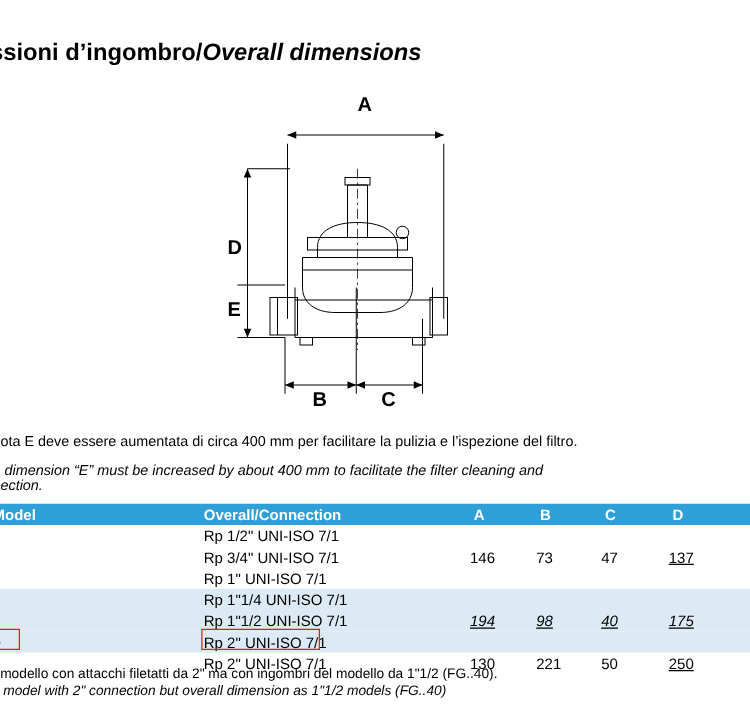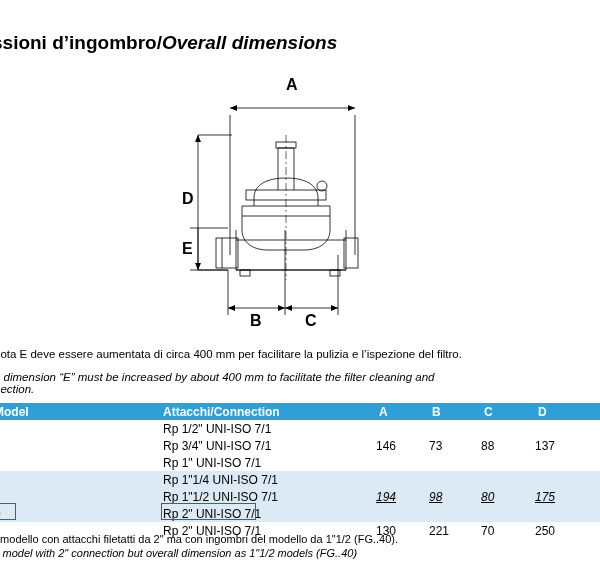--- a/index.html
+++ b/index.html
@@ -75,21 +75,21 @@
     height: 17px;
   }
   .trow.shaded { background: #dbeaf5; }
   .trow .cell { position: absolute; top: 2px; }
 
   .c-model  { left: -6px; }
   .c-conn   { left: 163px; }
   .c-a      { left: 376px; }
   .c-b      { left: 429px; }
   .c-c      { left: 481px; }
-  .c-d      { left: 535px; }
+  .c-d      { left: 535px; text-decoration: underline; }
   .thead .h-a { left: 379px; }
   .thead .h-b { left: 432px; }
   .thead .h-c { left: 484px; }
   .thead .h-d { left: 538px; }
 
   .underline { text-decoration: underline; font-style: italic; }
 
   
   .redbox {
     position: absolute;
@@ -189,42 +189,42 @@
 </div>
 
 <div class="note it">uota E deve essere aumentata di circa 400 mm per facilitare la pulizia e l’ispezione del filtro.</div>
 <div class="note en1">e dimension “E” must be increased by about 400 mm to facilitate the filter cleaning and</div>
 <div class="note en2">pection.</div>
 
 <div class="table">
 
   <div class="thead">
     <span class="cell c-model">Model</span>
-    <span class="cell c-conn">Attacchi/Connection</span>
+    <span class="cell c-conn">Overall/Connection</span>
     <span class="cell h-a">A</span>
     <span class="cell h-b">B</span>
     <span class="cell h-c">C</span>
     <span class="cell h-d">D</span>
   </div>
 
   <div class="trow">
     <span class="cell c-model"></span>
     <span class="cell c-conn">Rp 1/2" UNI-ISO 7/1</span>
     <span class="cell c-a"></span>
     <span class="cell c-b"></span>
     <span class="cell c-c"></span>
     <span class="cell c-d"></span>
   </div>
 
   <div class="trow">
     <span class="cell c-model"></span>
     <span class="cell c-conn">Rp 3/4" UNI-ISO 7/1</span>
     <span class="cell c-a">146</span>
     <span class="cell c-b">73</span>
-    <span class="cell c-c">88</span>
+    <span class="cell c-c">47</span>
     <span class="cell c-d">137</span>
   </div>
 
   <div class="trow">
     <span class="cell c-model"></span>
     <span class="cell c-conn">Rp 1" UNI-ISO 7/1</span>
     <span class="cell c-a"></span>
     <span class="cell c-b"></span>
     <span class="cell c-c"></span>
     <span class="cell c-d"></span>
@@ -237,39 +237,39 @@
     <span class="cell c-b"></span>
     <span class="cell c-c"></span>
     <span class="cell c-d"></span>
   </div>
 
   <div class="trow shaded">
     <span class="cell c-model"></span>
     <span class="cell c-conn">Rp 1"1/2 UNI-ISO 7/1</span>
     <span class="cell c-a underline">194</span>
     <span class="cell c-b underline">98</span>
-    <span class="cell c-c underline">80</span>
+    <span class="cell c-c underline">40</span>
     <span class="cell c-d underline">175</span>
   </div>
 
   <div class="trow shaded">
     <span class="cell c-model">0</span>
     <span class="cell c-conn">Rp 2" UNI-ISO 7/1</span>
     <span class="cell c-a"></span>
     <span class="cell c-b"></span>
     <span class="cell c-c"></span>
     <span class="cell c-d"></span>
   </div>
 
   <div class="trow">
     <span class="cell c-model"></span>
     <span class="cell c-conn">Rp 2" UNI-ISO 7/1</span>
     <span class="cell c-a">130</span>
     <span class="cell c-b">221</span>
-    <span class="cell c-c">70</span>
+    <span class="cell c-c">50</span>
     <span class="cell c-d">250</span>
   </div>
 </div>
 
 <div class="redbox" style="left:-6px; top:503px; width:22px; height:17px;"></div>
 <div class="redbox" style="left:161px; top:503px; width:95px; height:17px;"></div>
 
 <div class="footnote f1">: modello con attacchi filetatti da 2" ma con ingombri del modello da 1"1/2 (FG..40).</div>
 <div class="footnote f2">c model with 2" connection but overall dimension as 1"1/2 models (FG..40)</div>
 

